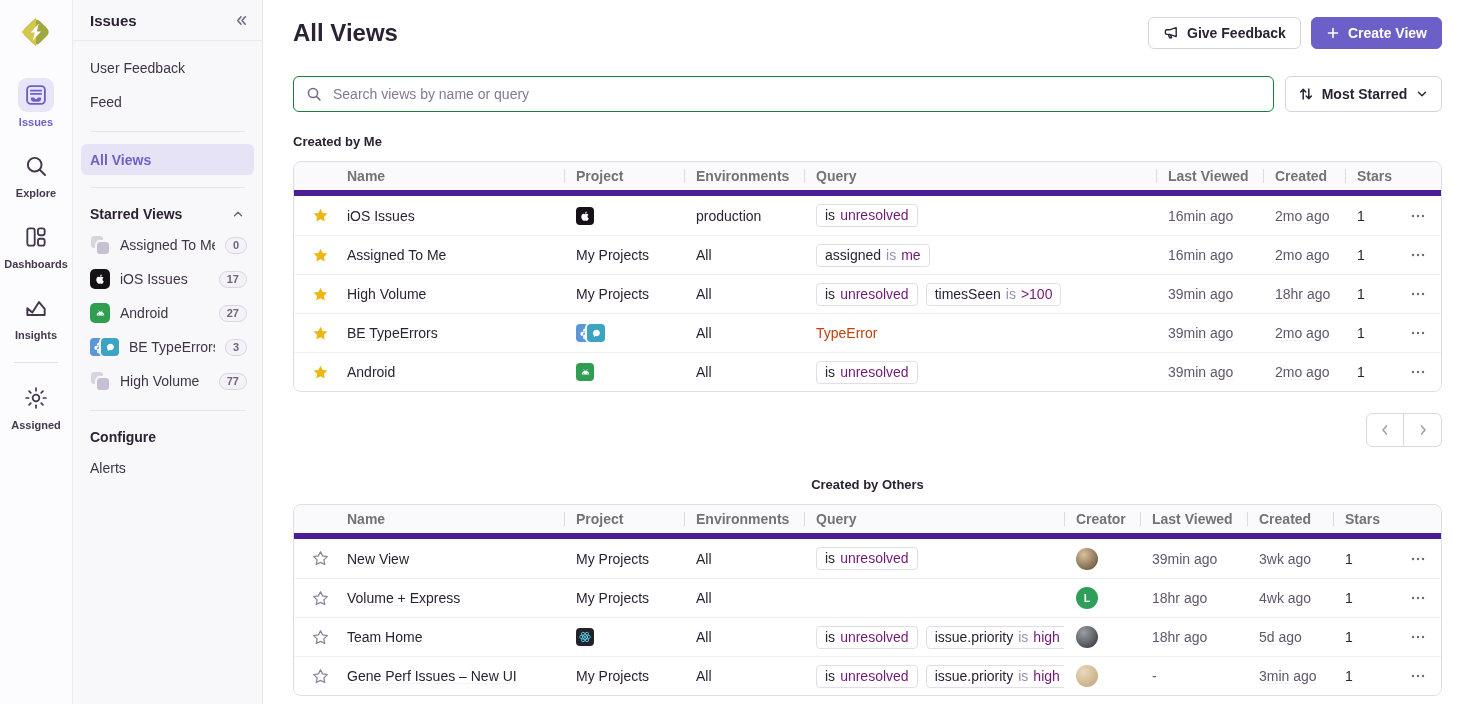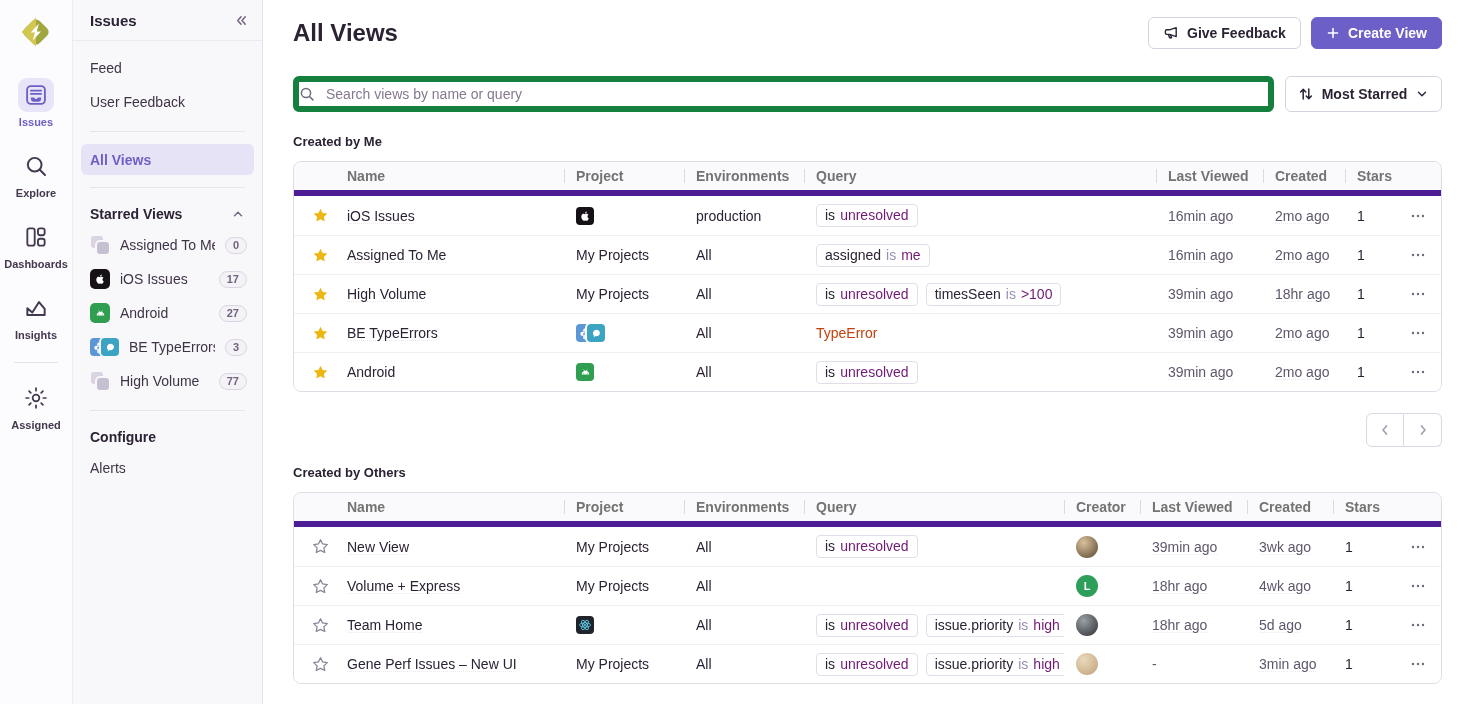--- a/index.html
+++ b/index.html
@@ -63,31 +63,31 @@
   .main { flex:1; padding:0 31px 0 30px; }
   .page-header { display:flex; justify-content:space-between; align-items:center; margin-top:17px; height:32px; }
   h1 { font-size:24px; font-weight:700; margin:0; }
   .actions { display:flex; gap:10px; }
   .btn { height:32px; border-radius:6px; font-size:14px; font-weight:700; display:inline-flex;
          align-items:center; gap:8px; padding:0 14px; cursor:pointer;
          border:1px solid #d7d2de; background:#fff; color:#2b2233; font-family:inherit; }
   .btn.primary { background:#6C5FC7; border-color:#6C5FC7; color:#fff; }
 
   .toolbar { display:flex; gap:11px; margin-top:27px; }
-  .search-box { flex:1; height:36px; border:6px solid #15803d; border-radius:6px; background:#fff;
-                display:flex; align-items:center; padding:0 0; gap:9px; }
+  .search-box { flex:1; height:36px; border:1px solid #15803d; border-radius:6px; background:#fff;
+                display:flex; align-items:center; padding:0 12px; gap:9px; }
   .search-box input { border:none; outline:none; flex:1; font-size:14px; font-family:inherit;
                       color:#2b2233; background:transparent; }
   .search-box input::placeholder { color:#85798f; }
   .sort-btn { width:157px; height:36px; display:flex; align-items:center; justify-content:center;
               gap:8px; border:1px solid #d7d2de; border-radius:6px; background:#fff;
               font-weight:700; font-size:14px; color:#2b2233; cursor:pointer; font-family:inherit; }
 
   .section-title { font-size:13px; font-weight:700; margin:22px 0 12px; }
-  .section-title.second { margin-top:18px; }
+  .section-title.second { margin-top:30px;text-align:center; }
 
   .table { border:1px solid #e0dce5; border-radius:8px; overflow:hidden; background:#fff; }
   .thead { display:grid; height:34px; align-items:center; background:#faf9fb;
            border-bottom:6px solid #4c1d95; color:#737373; font-weight:700; }
   .trow { display:grid; height:39px; align-items:center; background:#fff; cursor:pointer; }
   .trow + .trow { border-top:1px solid #f1eef4; }
   .cols-mine   { grid-template-columns:53px 217px 120px 120px 352px 107px 82px 49px 47px; }
   .cols-others { grid-template-columns:53px 217px 120px 120px 260px 76px 107px 86px 61px 47px; }
   .cell { padding-left:12px; white-space:nowrap; overflow:hidden; position:relative; }
   .c-star { padding:0; display:flex; justify-content:center; align-items:center; }
@@ -190,24 +190,24 @@
       <span class="sb-title">Issues</span>
       <span class="collapse-btn">
         <svg width="15" height="15" viewBox="0 0 16 16" fill="none" stroke="#71637e" stroke-width="1.6" stroke-linecap="round" stroke-linejoin="round">
             <path d="M7.5 4L4 8l3.5 4M12 4L8.5 8l3.5 4"></path>
           </svg>
       </span>
     </div>
     <div id="sidebar-body">
         <div class="sb-group">
           <div class="sb-item">
+            <span>User Feedback</span>
+          </div>
+          <div class="sb-item">
             <span>Feed</span>
-          </div>
-          <div class="sb-item">
-            <span>User Feedback</span>
           </div>
         </div>
         <div class="sb-divider"></div>
         <div class="sb-item active-view">
           <span>All Views</span>
         </div>
         <div class="sb-divider"></div>
         <div class="sb-section">
           <span>Starred Views</span>
           <span class="chev">

